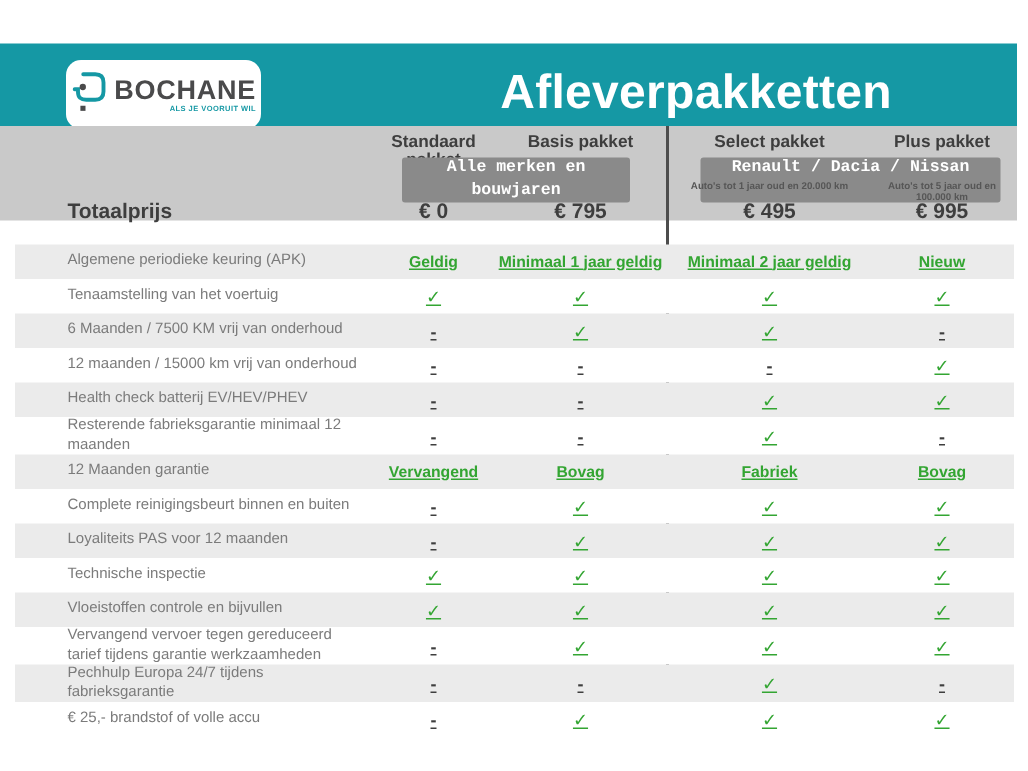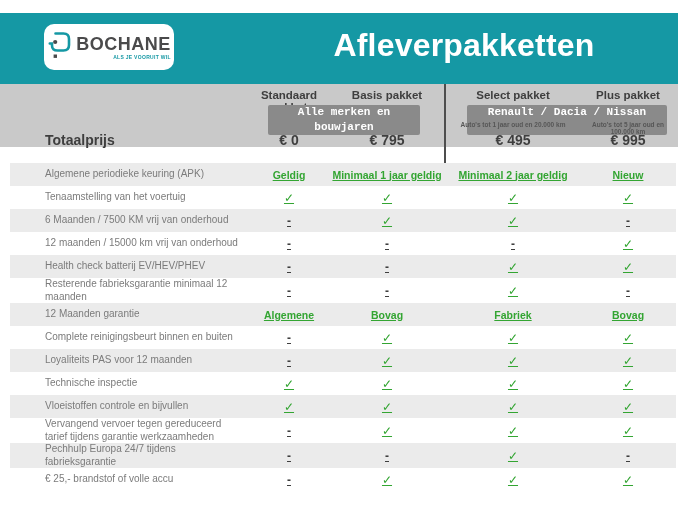--- a/index.html
+++ b/index.html
@@ -2,21 +2,21 @@
 <html><head>
 <meta charset="utf-8">
 <style>
   html,body{margin:0;padding:0;}
   body{
     width:685px;height:514px;background:#ffffff;overflow:hidden;position:relative;
     font-family:"Liberation Sans",sans-serif;-webkit-font-smoothing:antialiased;
   }
   
   .band{
-    position:absolute;top:13px;left:0;width:678px;height:81px;background:#1598a4;
+    position:absolute;top:29px;left:0;width:678px;height:81px;background:#1598a4;
   }
   .logo-card{
     position:absolute;left:44px;top:11px;width:130px;height:46px;background:#ffffff;
     border-radius:10px;display:flex;align-items:center;justify-content:center;gap:4px;
   }
   .logo-text-wrap{display:flex;flex-direction:column;line-height:1;}
   .logo-name{font-size:18px;font-weight:bold;color:#4a4a4b;letter-spacing:.5px;}
   .logo-tag{font-size:5px;font-weight:bold;color:#1598a4;text-align:right;margin-top:2px;letter-spacing:.3px;}
   .page-title{
     position:absolute;left:250px;right:0;top:14px;text-align:center;
@@ -146,21 +146,21 @@
     </div>
     <div class="frow even">
       <div class="flabel">Resterende fabrieksgarantie minimaal 12 maanden</div>
       <div class="fval dash">-</div>
       <div class="fval dash">-</div>
       <div class="fval check">✓</div>
       <div class="fval dash">-</div>
     </div>
     <div class="frow odd">
       <div class="flabel">12 Maanden garantie</div>
-      <div class="fval word">Algemene</div>
+      <div class="fval word">Vervangend</div>
       <div class="fval word">Bovag</div>
       <div class="fval word">Fabriek</div>
       <div class="fval word">Bovag</div>
     </div>
     <div class="frow even">
       <div class="flabel">Complete reinigingsbeurt binnen en buiten</div>
       <div class="fval dash">-</div>
       <div class="fval check">✓</div>
       <div class="fval check">✓</div>
       <div class="fval check">✓</div>

